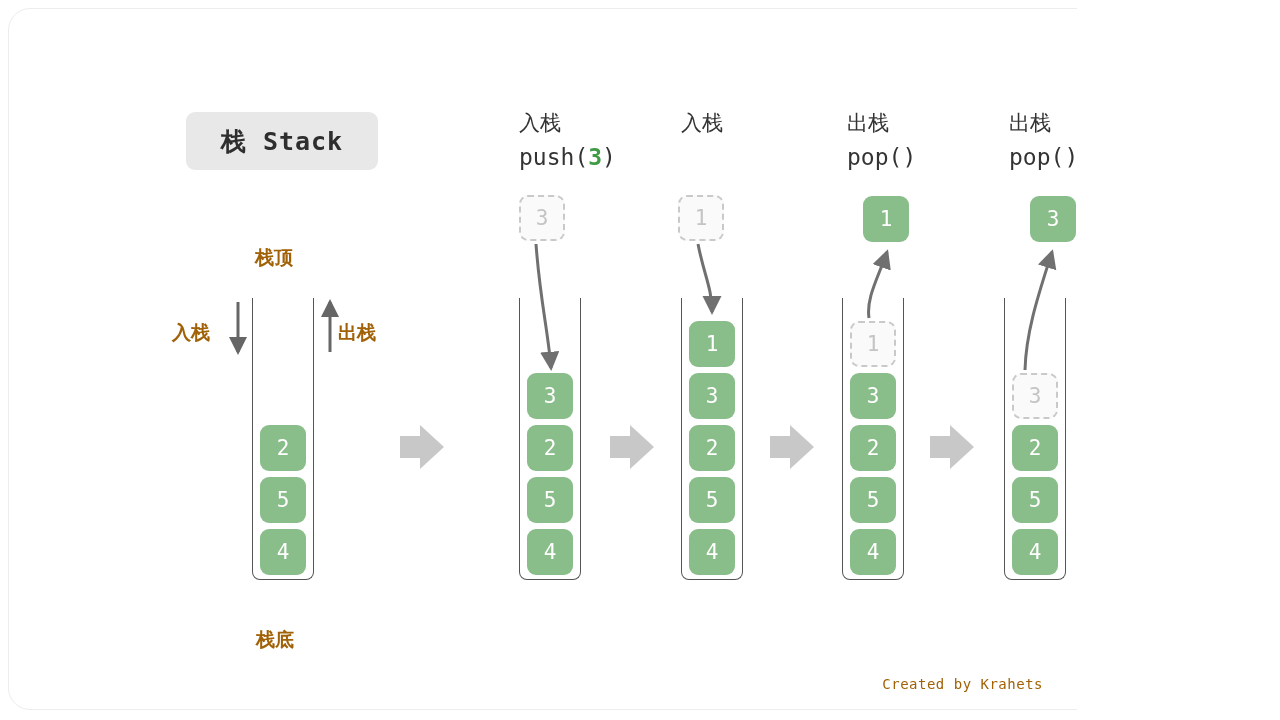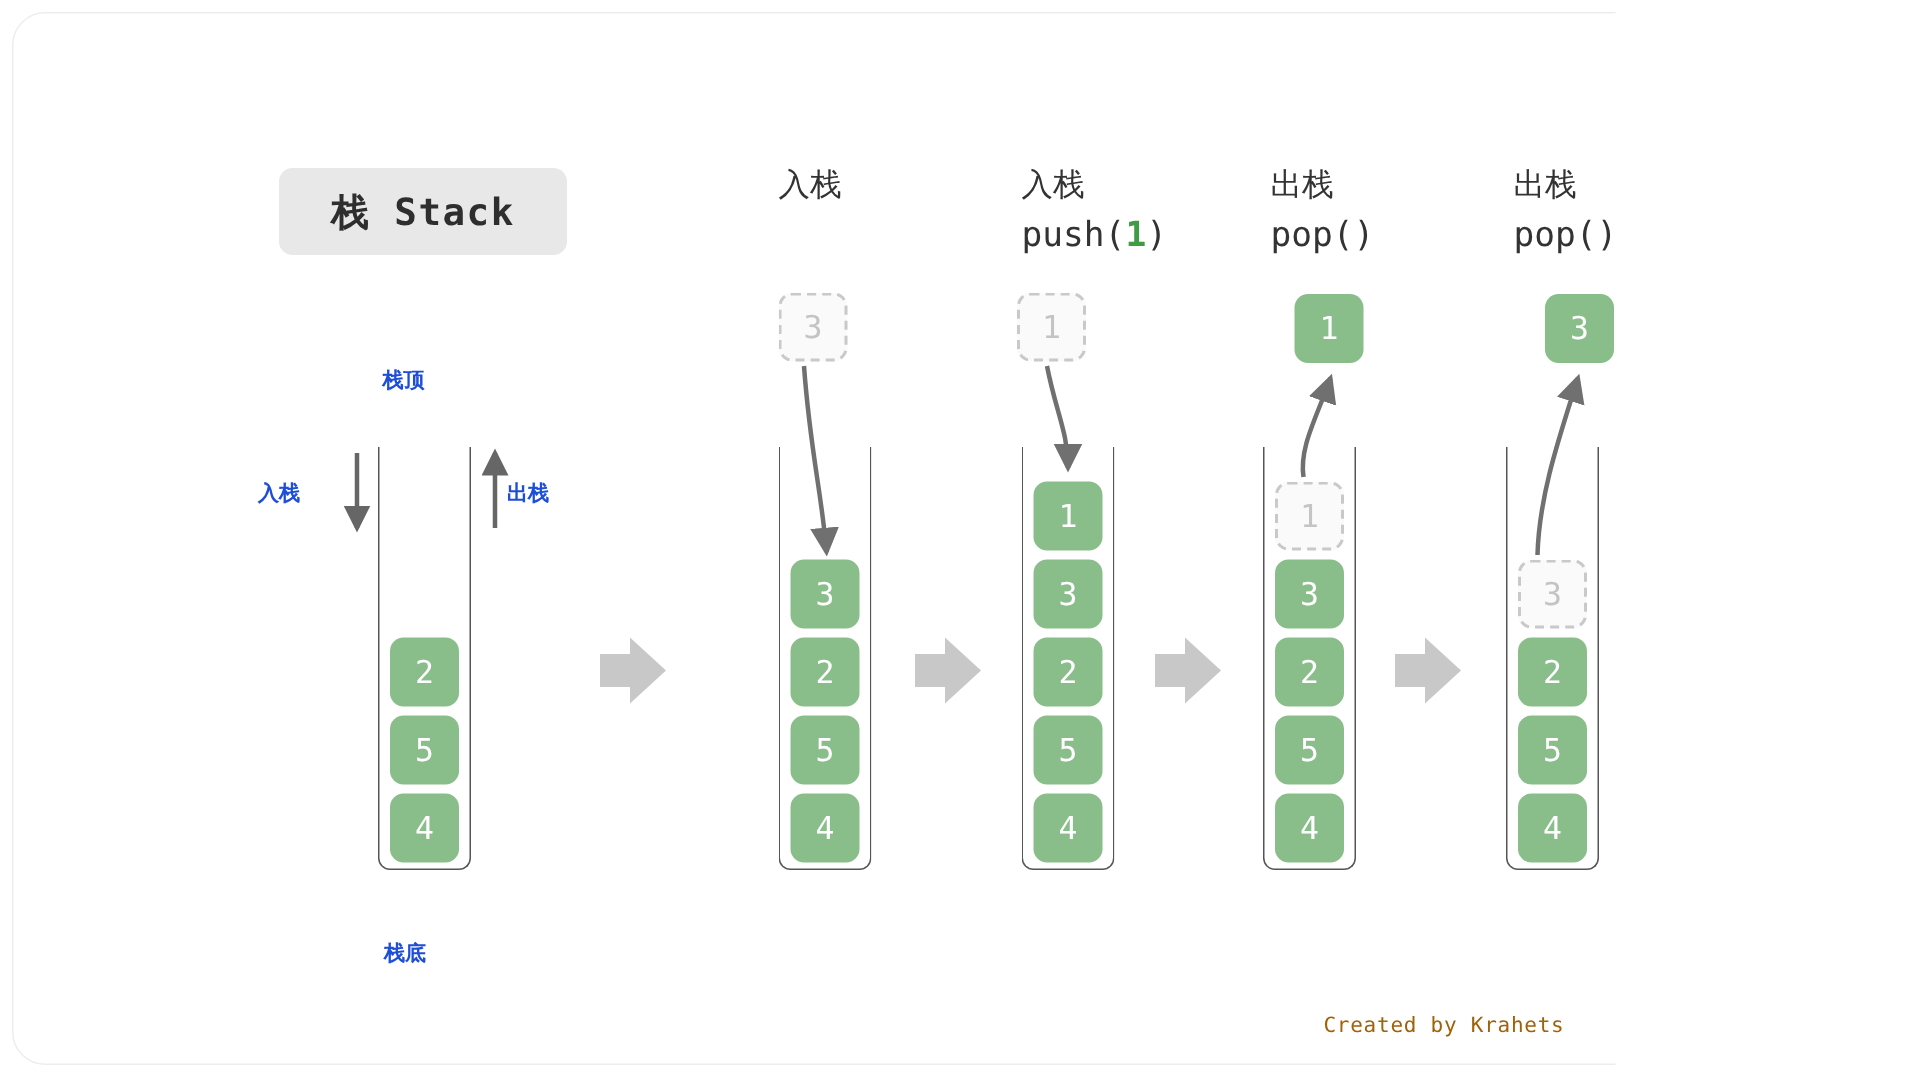--- a/index.html
+++ b/index.html
@@ -35,23 +35,23 @@
     font-size: 25px;
     font-weight: bold;
     color: #2e2e2e;
     letter-spacing: 1px;
     font-family: "DejaVu Sans Mono", "Liberation Mono", monospace;
   }
 
   
   .cn-label {
     position: absolute;
-    font-size: 14px;
+    font-size: 19px;
     font-weight: bold;
-    color: #1d4ed8;
+    color: #a16207;
     white-space: nowrap;
     font-family: "DejaVu Sans", "Liberation Sans", sans-serif;
   }
   #label-top   { left: 255px; top: 245px; }
   #label-bottom{ left: 256px; top: 627px; }
   #label-push-side { left: 172px; top: 320px; }
   #label-pop-side  { left: 338px; top: 320px; }
 
   
   .col-head {
@@ -161,24 +161,24 @@
 
   <div id="title-chip">栈 Stack</div>
 
   <div class="cn-label" id="label-top">栈顶</div>
   <div class="cn-label" id="label-bottom">栈底</div>
   <div class="cn-label" id="label-push-side">入栈</div>
   <div class="cn-label" id="label-pop-side">出栈</div>
 
   <div class="col-head" id="head-1" style="left:519px;">
     <span class="cn">入栈</span>
+    <span class="code"><span>push(</span><span class="arg">3</span><span>)</span></span>
   </div>
   <div class="col-head" id="head-2" style="left:681px;">
     <span class="cn">入栈</span>
-    <span class="code"><span>push(</span><span class="arg">1</span><span>)</span></span>
   </div>
   <div class="col-head" id="head-3" style="left:847px;">
     <span class="cn">出栈</span>
     <span class="code"><span>pop(</span><span class="arg"></span><span>)</span></span>
   </div>
   <div class="col-head" id="head-4" style="left:1009px;">
     <span class="cn">出栈</span>
     <span class="code"><span>pop(</span><span class="arg"></span><span>)</span></span>
   </div>
 

